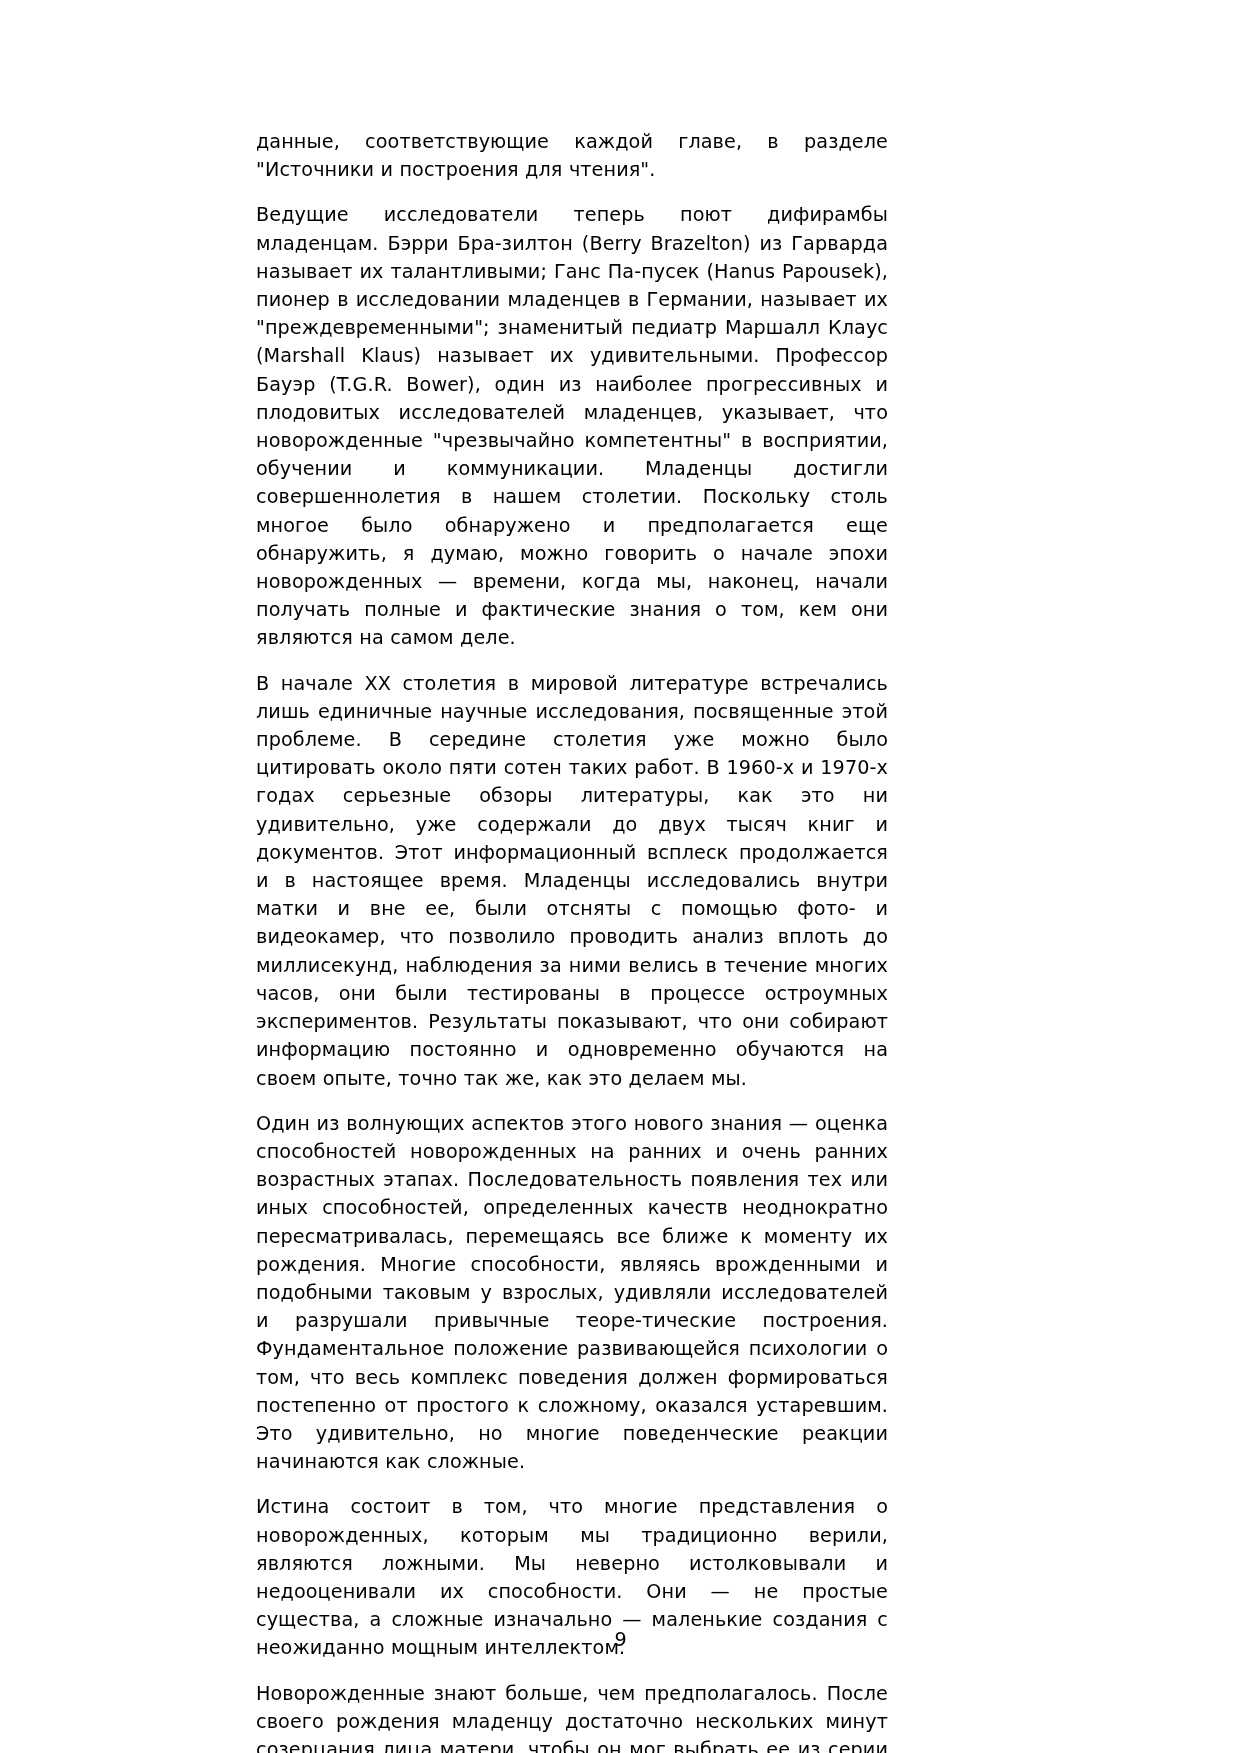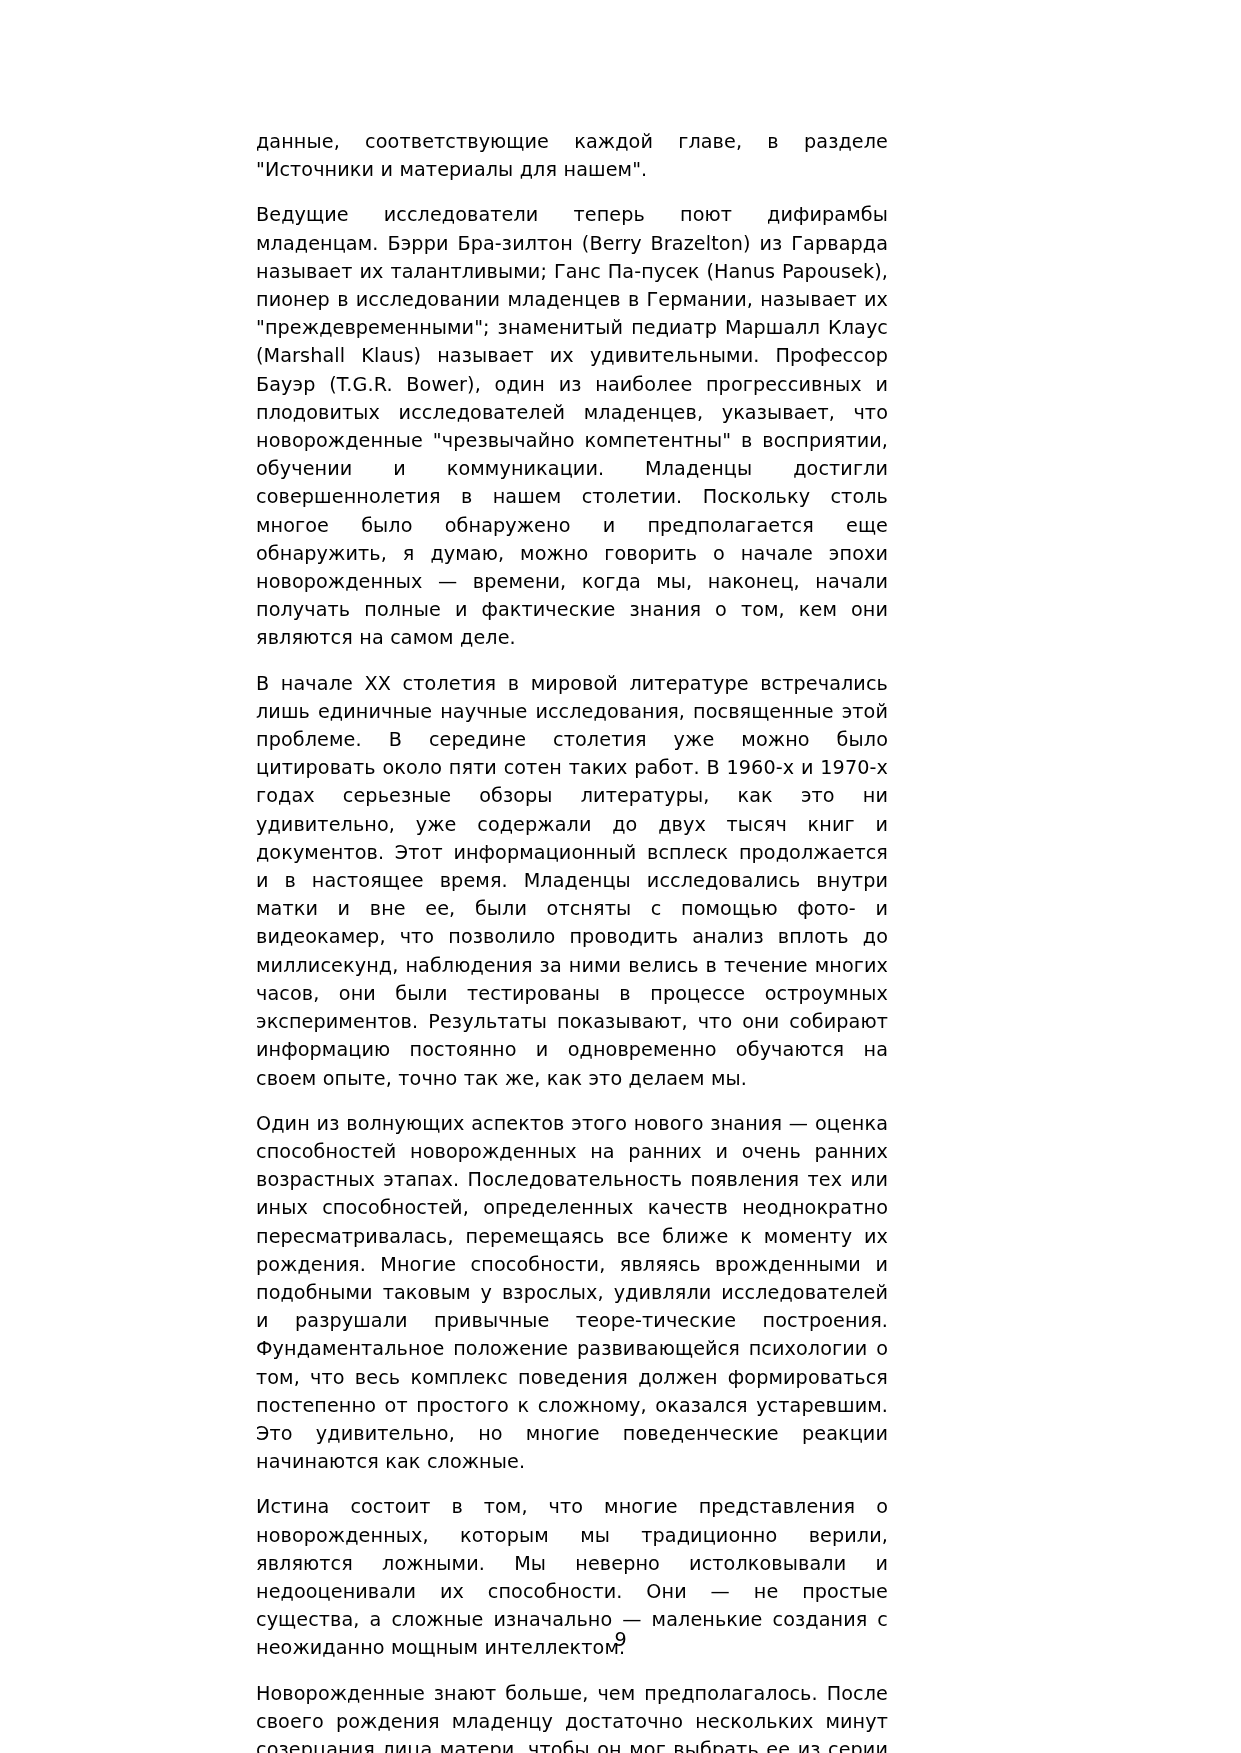--- a/index.html
+++ b/index.html
@@ -52,21 +52,21 @@
     line-height: 24px;
     color: #000000;
   }
 </style>
 </head>
 <body>
 
 <div class="page">
 
   <div class="text-column">
-      <p class="para"><span>данные, соответствующие каждой главе, в разделе "Источники и материалы для нашем".</span></p>
+      <p class="para"><span>данные, соответствующие каждой главе, в разделе "Источники и построения для чтения".</span></p>
       <p class="para"><span>Ведущие исследователи теперь поют дифирамбы младенцам. Бэрри Бра-зилтон (Berry Brazelton) из Гарварда называет их талантливыми; Ганс Па-пусек (Hanus Papousek), пионер в исследовании младенцев в Германии, называет их "преждевременными"; знаменитый педиатр Маршалл Клаус (Marshall Klaus) называет их удивительными. Профессор Бауэр (T.G.R. Bower), один из наиболее прогрессивных и плодовитых исследователей младенцев, указывает, что новорожденные "чрезвычайно компетентны" в восприятии, обучении и коммуникации. Младенцы достигли совершеннолетия в нашем столетии. Поскольку столь многое было обнаружено и предполагается еще обнаружить, я думаю, можно говорить о начале эпохи новорожденных — времени, когда мы, наконец, начали получать полные и фактические знания о том, кем они являются на самом деле.</span></p>
       <p class="para"><span>В начале XX столетия в мировой литературе встречались лишь единичные научные исследования, посвященные этой проблеме. В середине столетия уже можно было цитировать около пяти сотен таких работ. В 1960-х и 1970-х годах серьезные обзоры литературы, как это ни удивительно, уже содержали до двух тысяч книг и документов. Этот информационный всплеск продолжается и в настоящее время. Младенцы исследовались внутри матки и вне ее, были отсняты с помощью фото- и видеокамер, что позволило проводить анализ вплоть до миллисекунд, наблюдения за ними велись в течение многих часов, они были тестированы в процессе остроумных экспериментов. Результаты показывают, что они собирают информацию постоянно и одновременно обучаются на своем опыте, точно так же, как это делаем мы.</span></p>
       <p class="para"><span>Один из волнующих аспектов этого нового знания — оценка способностей новорожденных на ранних и очень ранних возрастных этапах. Последовательность появления тех или иных способностей, определенных качеств неоднократно пересматривалась, перемещаясь все ближе к моменту их рождения. Многие способности, являясь врожденными и подобными таковым у взрослых, удивляли исследователей и разрушали привычные теоре-тические построения. Фундаментальное положение развивающейся психологии о том, что весь комплекс поведения должен формироваться постепенно от простого к сложному, оказался устаревшим. Это удивительно, но многие поведенческие реакции </span><span class="italic">начинаются</span><span> как сложные.</span></p>
       <p class="para"><span>Истина состоит в том, что многие представления о новорожденных, которым мы традиционно верили, являются ложными. Мы неверно истолковывали и недооценивали их способности. Они — не простые существа, а сложные изначально — маленькие создания с неожиданно мощным интеллектом.</span></p>
       <p class="para"><span>Новорожденные знают больше, чем предполагалось. После своего рождения младенцу достаточно нескольких минут созерцания лица матери, чтобы он мог выбрать ее из серии фотографий. Новорожденные распознают пол других младенцев, даже когда они одеты и их как-то перемещают, тогда как взрослые этого сделать не могут. Они любознательны и стремятся к обучению. Посмотрите, как четко координированы органы чувств при рождении: глаза вместе с головой поворачиваются в направлении звука; руки поднимаются, чтобы защитить глаза от яркого света; с первого кормления новорожденные сосут грудь и дышат совершенно синхронно; они кричат и одновременно сучат ножками.</span></p>
     </div>
 
   <div class="page-number">9</div>
 
 </div>

